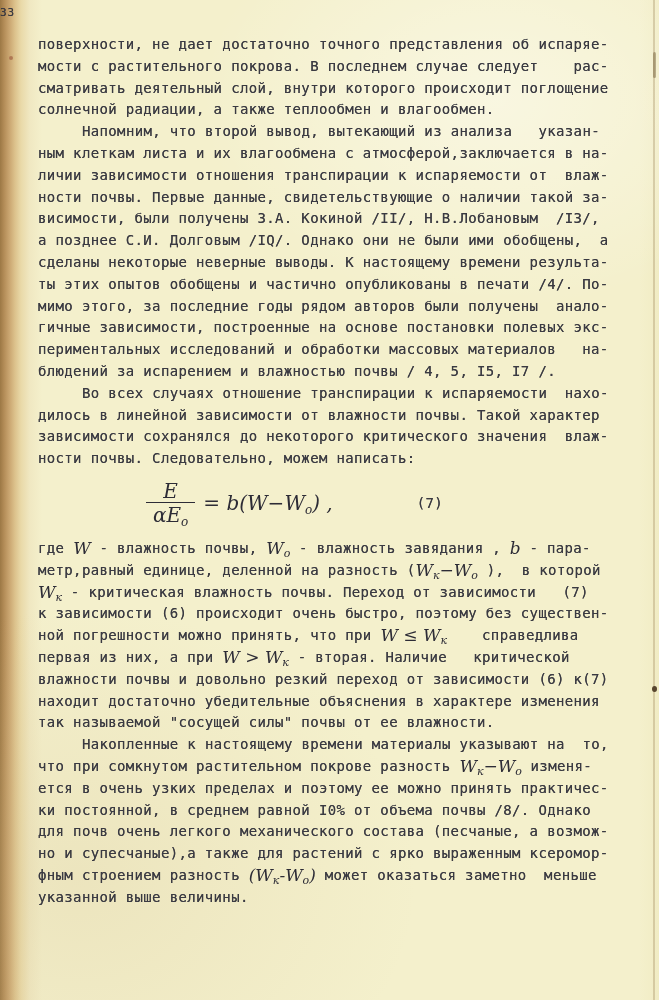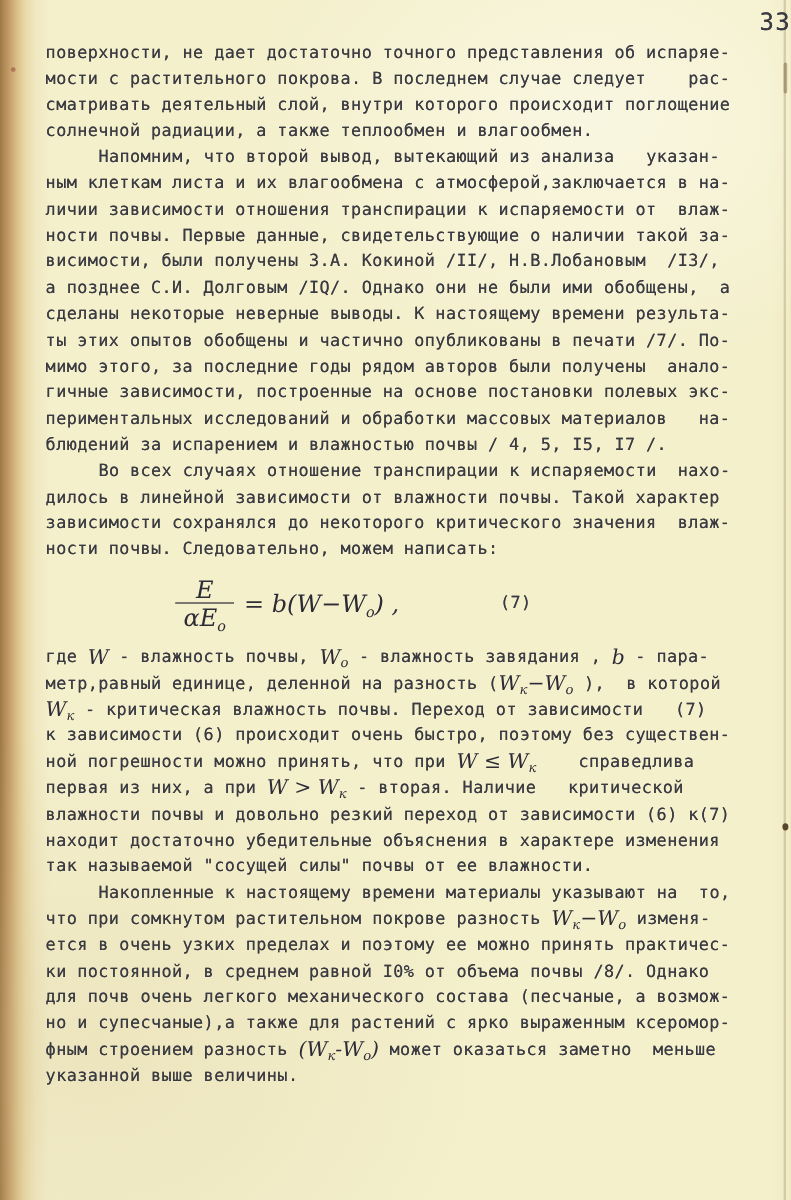--- a/index.html
+++ b/index.html
@@ -10,21 +10,21 @@
   }
   .sheet {
     position:relative; width:659px; height:1000px;
     background:
       radial-gradient(ellipse 420px 300px at 75% 10%, rgba(255,255,250,0.45), rgba(255,255,250,0) 70%),
       radial-gradient(ellipse 520px 420px at 12% 88%, rgba(208,188,138,0.22), rgba(208,188,138,0) 65%),
       linear-gradient(90deg, #9c7845 0px, #b38c57 4px, #c9a46f 9px, #dcc28c 15px, #e9d9a8 21px, #f0e8c2 30px, #f4f0cc 42px, #f4f0cc 97%, #f1ecc4 100%);
   }
   .page-number {
     position:absolute; top:6px; left:0; width:100%;
-    text-align:right; font-size:20px; letter-spacing:1px;
+    text-align:left; font-size:11px; letter-spacing:1px;
     color:#3a3a42; text-shadow:0 0 0.5px rgba(50,50,58,0.85);
   }
   .text-body {
     position:absolute; left:38px; top:34px; width:596px;
     font-size:14px; letter-spacing:0.35px;
     color:#3a3a42; text-shadow:0 0 0.5px rgba(50,50,58,0.8);
   }
   .line { white-space:pre; height:21.8px; line-height:21.8px; }
   .line.indent { padding-left:44px; }
   .typed { font-family:"DejaVu Sans Mono", monospace; }
@@ -68,21 +68,21 @@
         <div class="line"><span class="typed">мости с растительного покрова. В последнем случае следует    рас-</span></div>
         <div class="line"><span class="typed">сматривать деятельный слой, внутри которого происходит поглощение</span></div>
         <div class="line"><span class="typed">солнечной радиации, а также теплообмен и влагообмен.</span></div>
         <div class="line indent"><span class="typed">Напомним, что второй вывод, вытекающий из анализа   указан-</span></div>
         <div class="line"><span class="typed">ным клеткам листа и их влагообмена с атмосферой,заключается в на-</span></div>
         <div class="line"><span class="typed">личии зависимости отношения транспирации к испаряемости от  влаж-</span></div>
         <div class="line"><span class="typed">ности почвы. Первые данные, свидетельствующие о наличии такой за-</span></div>
         <div class="line"><span class="typed">висимости, были получены З.А. Кокиной /II/, Н.В.Лобановым  /I3/,</span></div>
         <div class="line"><span class="typed">а позднее С.И. Долговым /IQ/. Однако они не были ими обобщены,  а</span></div>
         <div class="line"><span class="typed">сделаны некоторые неверные выводы. К настоящему времени результа-</span></div>
-        <div class="line"><span class="typed">ты этих опытов обобщены и частично опубликованы в печати /7/. По-</span></div>
+        <div class="line"><span class="typed">ты этих опытов обобщены и частично опубликованы в печати /4/. По-</span></div>
         <div class="line"><span class="typed">мимо этого, за последние годы рядом авторов были получены  анало-</span></div>
         <div class="line"><span class="typed">гичные зависимости, построенные на основе постановки полевых экс-</span></div>
         <div class="line"><span class="typed">периментальных исследований и обработки массовых материалов   на-</span></div>
         <div class="line"><span class="typed">блюдений за испарением и влажностью почвы / 4, 5, I5, I7 /.</span></div>
         <div class="line indent"><span class="typed">Во всех случаях отношение транспирации к испаряемости  нахо-</span></div>
         <div class="line"><span class="typed">дилось в линейной зависимости от влажности почвы. Такой характер</span></div>
         <div class="line"><span class="typed">зависимости сохранялся до некоторого критического значения  влаж-</span></div>
         <div class="line"><span class="typed">ности почвы. Следовательно, можем написать:</span></div>
       </div>
 

